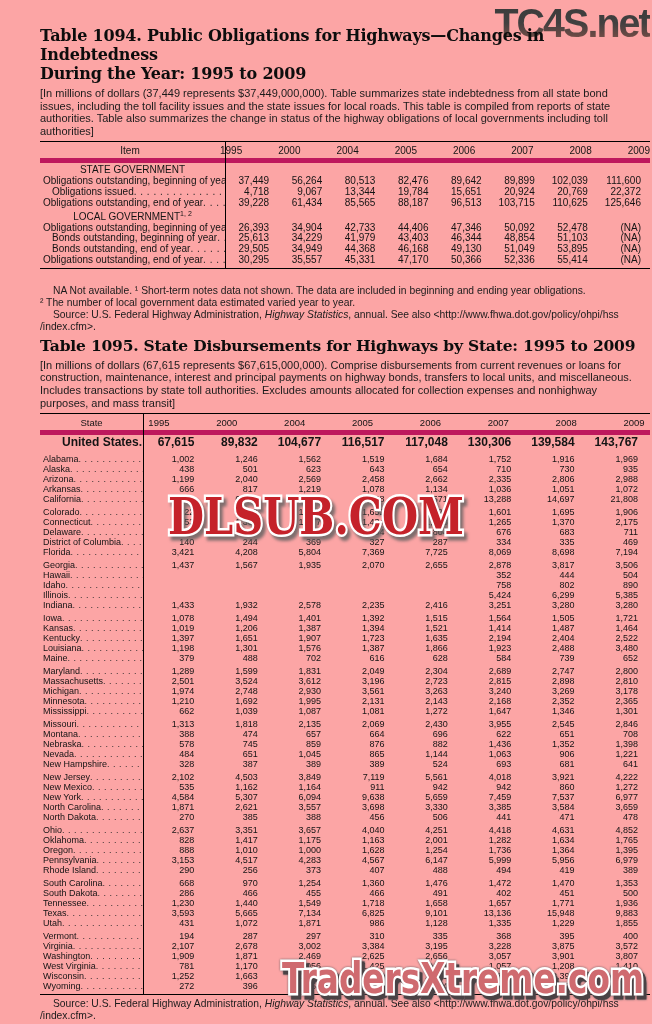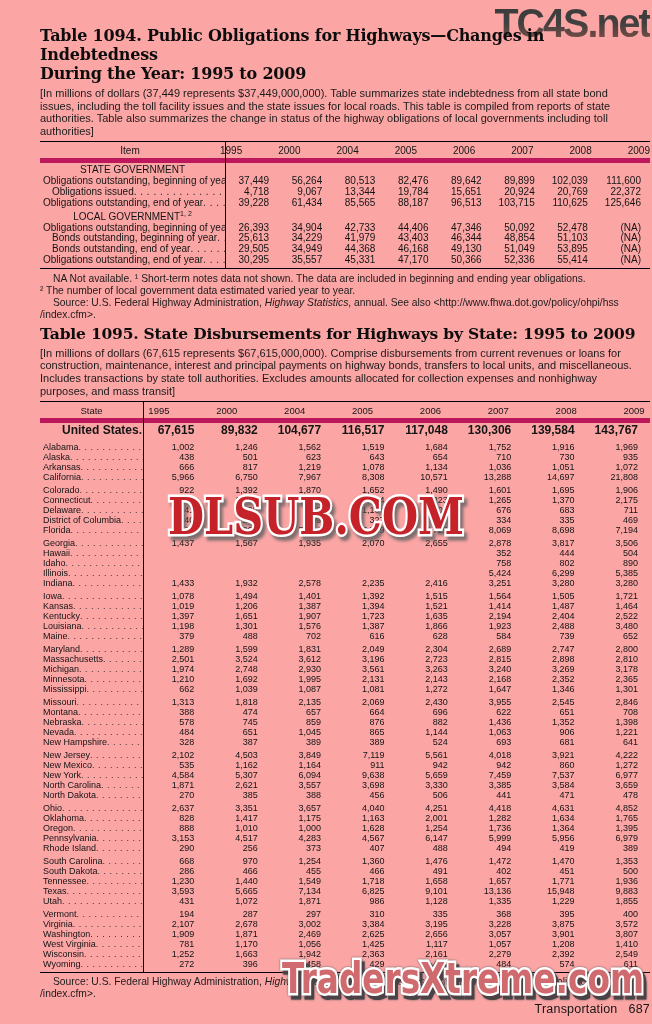--- a/index.html
+++ b/index.html
@@ -44,21 +44,21 @@
   .v95{flex:1;text-align:right;padding-right:12px;box-sizing:border-box;}
   .usrow{font-weight:bold;font-size:12px;padding:2px 0 3px 0;line-height:10.5px;}
   .uslabel{padding-left:22px;}
   .group{margin-top:3px;}
 
   .lbl{white-space:nowrap;}
   .dots{flex:1;white-space:nowrap;overflow:hidden;color:#2a2a2a;}
   .dots::before{content:" . . . . . . . . . . . . . . . . . . . . . . . . . . . . . .";letter-spacing:0.5px;}
 
   
-  .fns{margin-top:4px;}
+  .fns{margin-top:16px;}
   .fn{font-size:10.3px;line-height:12px;margin:0;color:#1b1b1b;}
   .fn1{text-indent:13px;}
   .src{text-indent:13px;margin-top:0;}
   .bsrc{margin-top:3px;}
 
   .pageline{text-align:right;font-size:12.5px;margin-top:2px;color:#161616;letter-spacing:0.2px;}
   .pagenum{margin-left:11px;}
 
   
   .wm-top{position:absolute;top:0;right:2px;z-index:1;
@@ -275,20 +275,34 @@
               <span class="v95">501</span>
               <span class="v95">623</span>
               <span class="v95">643</span>
               <span class="v95">654</span>
               <span class="v95">710</span>
               <span class="v95">730</span>
               <span class="v95">935</span>
             </div>
             <div class="row95">
               <span class="state95">
+                <span class="lbl">Arizona</span>
+                <span class="dots"></span>
+              </span>
+              <span class="v95">1,199</span>
+              <span class="v95">2,040</span>
+              <span class="v95">2,569</span>
+              <span class="v95">2,458</span>
+              <span class="v95">2,662</span>
+              <span class="v95">2,335</span>
+              <span class="v95">2,806</span>
+              <span class="v95">2,988</span>
+            </div>
+            <div class="row95">
+              <span class="state95">
                 <span class="lbl">Arkansas</span>
                 <span class="dots"></span>
               </span>
               <span class="v95">666</span>
               <span class="v95">817</span>
               <span class="v95">1,219</span>
               <span class="v95">1,078</span>
               <span class="v95">1,134</span>
               <span class="v95">1,036</span>
               <span class="v95">1,051</span>

